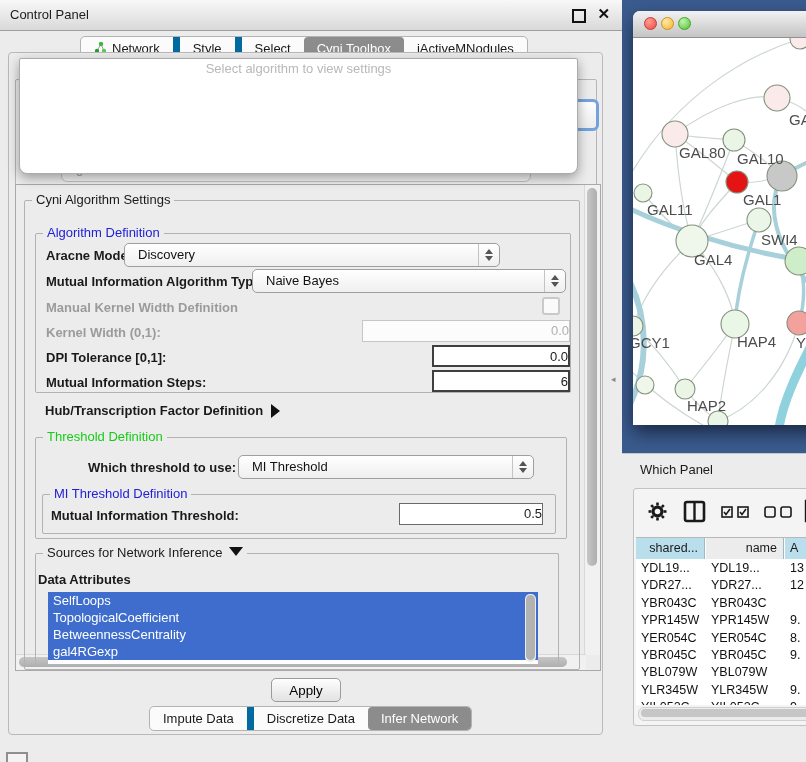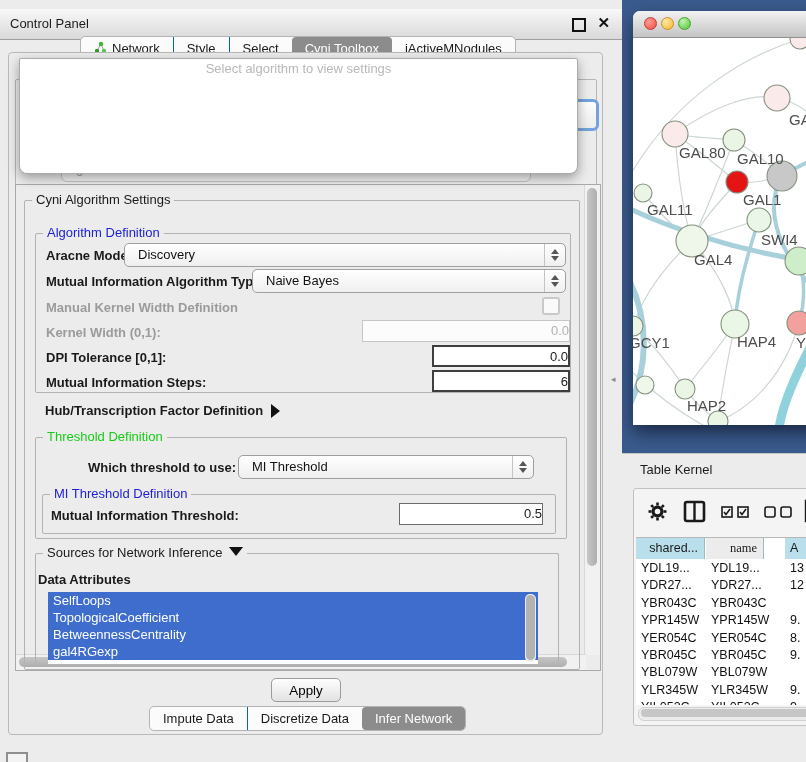--- a/index.html
+++ b/index.html
@@ -1,28 +1,28 @@
 <!DOCTYPE html>
 <html><head>
 <meta charset="utf-8">
 <style>
   html,body{margin:0;padding:0;}
   .root{position:relative;width:806px;height:762px;overflow:hidden;
         font-family:"Liberation Sans",sans-serif;font-size:13px;color:#1a1a1a;
         background:#ececec;}
   
   .cp{position:absolute;left:0;top:0;width:622px;height:762px;background:#ececec;}
-  .cp-titlebar{position:absolute;left:0;top:9px;right:0;height:30px;
+  .cp-titlebar{position:absolute;left:0;top:0;right:0;height:30px;
       background:linear-gradient(#f8f8f8,#d9d9d9);border-bottom:1px solid #9f9f9f;}
   .cp-title{position:absolute;left:10px;top:0;line-height:30px;color:#1c1c1c;}
   .wbtn-float{position:absolute;right:36px;top:9px;width:10px;height:10px;border:2px solid #111;}
   .wbtn-close{position:absolute;right:12px;top:5px;font-weight:bold;font-size:15px;color:#111;}
   .tabstrip{position:absolute;left:80px;top:36px;height:23px;display:flex;align-items:stretch;
       background:#fbfbfb;border:1px solid #b3b3b3;border-radius:5px;overflow:hidden;}
-  .tab{display:flex;align-items:center;gap:5px;padding:0 13px;border-left:1px solid #0369a1;
+  .tab{display:flex;align-items:center;gap:5px;padding:0 13px;border-left:7px solid #0369a1;
       color:#1a1a1a;white-space:nowrap;}
   .tab:first-child{border-left:none;}
   .tab.sel{background:#8c8c8c;color:#fff;border-left:none;border-radius:4px;}
   .tab.sel + .tab{border-left:none;}
   .cp-content{position:absolute;left:8px;top:52px;width:593px;height:681px;
       border:1px solid #b9b9b9;border-radius:4px;background:#ececec;}
   
   .inference-group{position:absolute;left:6px;top:26px;width:580px;height:108px;
       border:1px solid #b6b6b6;border-radius:2px;}
   .bg-combo{position:absolute;left:52px;top:103px;width:470px;height:26px;
@@ -169,21 +169,21 @@
             <div class="thumb"></div>
           </div>
 
         <div class="grp" style="left:8px;top:15px;width:554px;height:468px;">
           <span class="legend">Cyni Algorithm Settings</span>
 
           <div class="grp" style="left:10px;top:32px;width:534px;height:158px;">
             <span class="legend blue">Algorithm Definition</span>
 
             <span class="blabel" style="left:10px;top:14px;">Aracne Mode:</span>
-            <div class="combo" style="left:88px;top:9px;width:442px;">
+            <div class="combo" style="left:88px;top:9px;width:376px;">
               <span class="val">Discovery</span>
               <span class="step">
                   <span class="tri-up"></span>
                   <span class="tri-dn"></span>
                 </span>
             </div>
 
             <span class="blabel" style="left:10px;top:40px;">Mutual Information Algorithm Type:</span>
             <div class="combo" style="left:216px;top:35px;width:314px;">
               <span class="val">Naive Bayes</span>
@@ -330,21 +330,21 @@
             <text x="-4" y="310" font-size="15" fill="#4d4d4d">GCY1</text>
             <text x="104" y="309" font-size="15" fill="#4d4d4d">HAP4</text>
             <text x="163" y="310" font-size="15" fill="#4d4d4d">Y</text>
             <text x="54" y="373" font-size="15" fill="#4d4d4d">HAP2</text>
           </svg>
       </div>
     </div>
   </div>
 
   <div class="tp">
-    <span class="tp-title">Table Kernel</span>
+    <span class="tp-title">Which Panel</span>
     <div class="tp-inner">
       <div class="tp-toolbar">
         <span class="ticon" style="left:14px;top:13px;">
           <svg width="19" height="19" viewBox="0 0 19 19">
             <circle cx="9.5" cy="9.5" r="4.4" fill="none" stroke="#1a1a1a" stroke-width="3.2"></circle>
             <g stroke="#1a1a1a" stroke-width="2.6">
               <line x1="9.5" y1="0.5" x2="9.5" y2="3.5"></line>
                 <line x1="9.5" y1="15.5" x2="9.5" y2="18.5"></line>
               <line x1="0.5" y1="9.5" x2="3.5" y2="9.5"></line>
                 <line x1="15.5" y1="9.5" x2="18.5" y2="9.5"></line>
@@ -378,21 +378,21 @@
         <span class="ticon" style="left:170px;top:10px;">
           <svg width="20" height="24" viewBox="0 0 20 24">
             <path d="M2,2 L12,2 L17,7 L17,22 L2,22 Z" fill="#fff" stroke="#1a1a1a" stroke-width="2.4"></path>
             <path d="M12,2 L12,7 L17,7" fill="none" stroke="#1a1a1a" stroke-width="2"></path>
           </svg>
         </span>
       </div>
       <div class="tp-table">
         <div id="tp-headers">
             <div class="th" style="left: 0px; width: 69px; background: rgb(186, 223, 236); text-align: right; padding: 0px 6px 0px 0px;">shared...</div>
-            <div class="th" style="left: 70px; width: 58px; background: rgb(236, 236, 236); text-align: right; padding: 0px 6px 0px 0px; font-family: Liberation Serif, serif;">name</div>
+            <div class="th" style="left: 70px; width: 78px; background: rgb(236, 236, 236); text-align: right; padding: 0px 6px 0px 0px;">name</div>
             <div class="th" style="left: 149px; width: 47px; background: rgb(186, 223, 236); text-align: left; padding: 0px 0px 0px 5px;">A</div>
           </div>
         <div id="tp-rows">
             <div class="trow" style="top: 22px;">
               <div class="tcell" style="left: 0px; width: 69px; padding-left: 5px;">YDL19...</div>
               <div class="tcell" style="left: 70px; width: 78px; padding-left: 5px;">YDL19...</div>
               <div class="tcell" style="left: 149px; width: 47px; padding-left: 5px;">13</div>
             </div>
             <div class="trow" style="top: 39.4px;">
               <div class="tcell" style="left: 0px; width: 69px; padding-left: 5px;">YDR27...</div>

